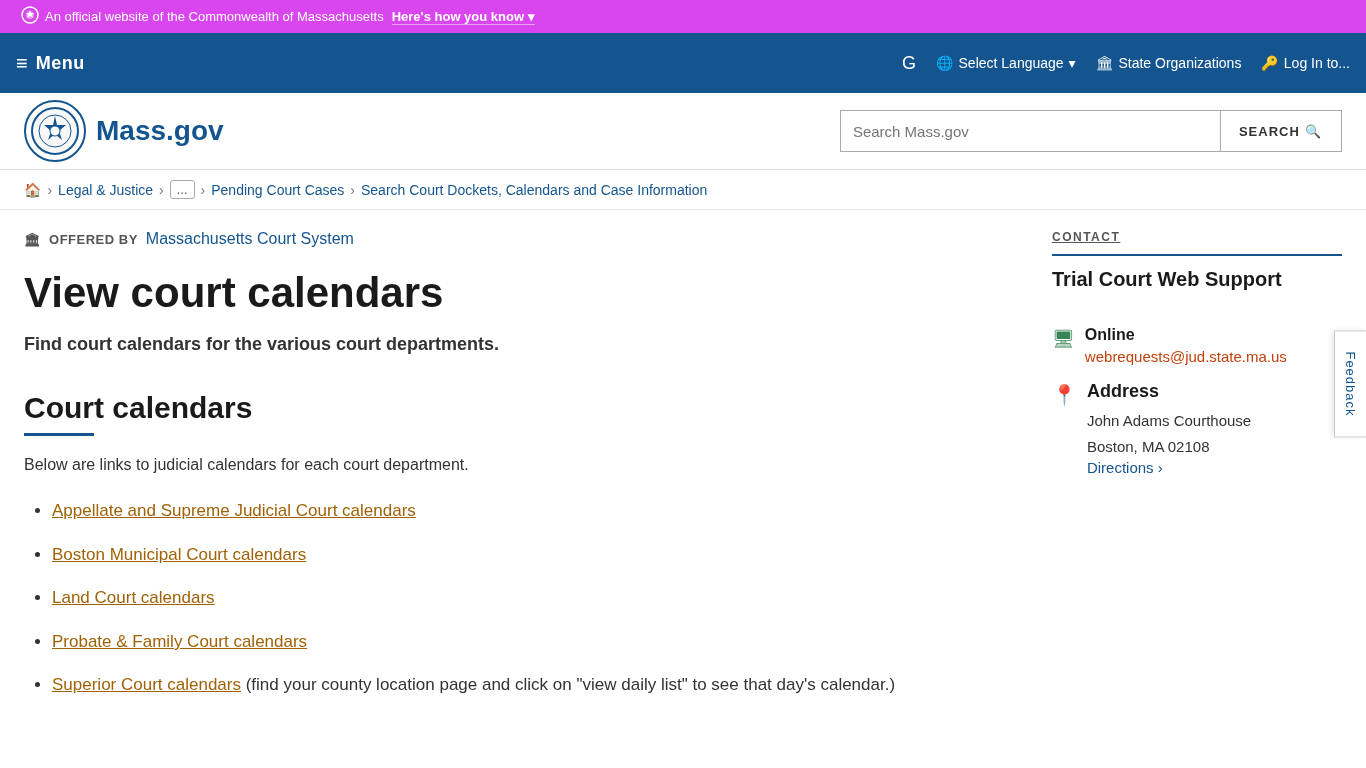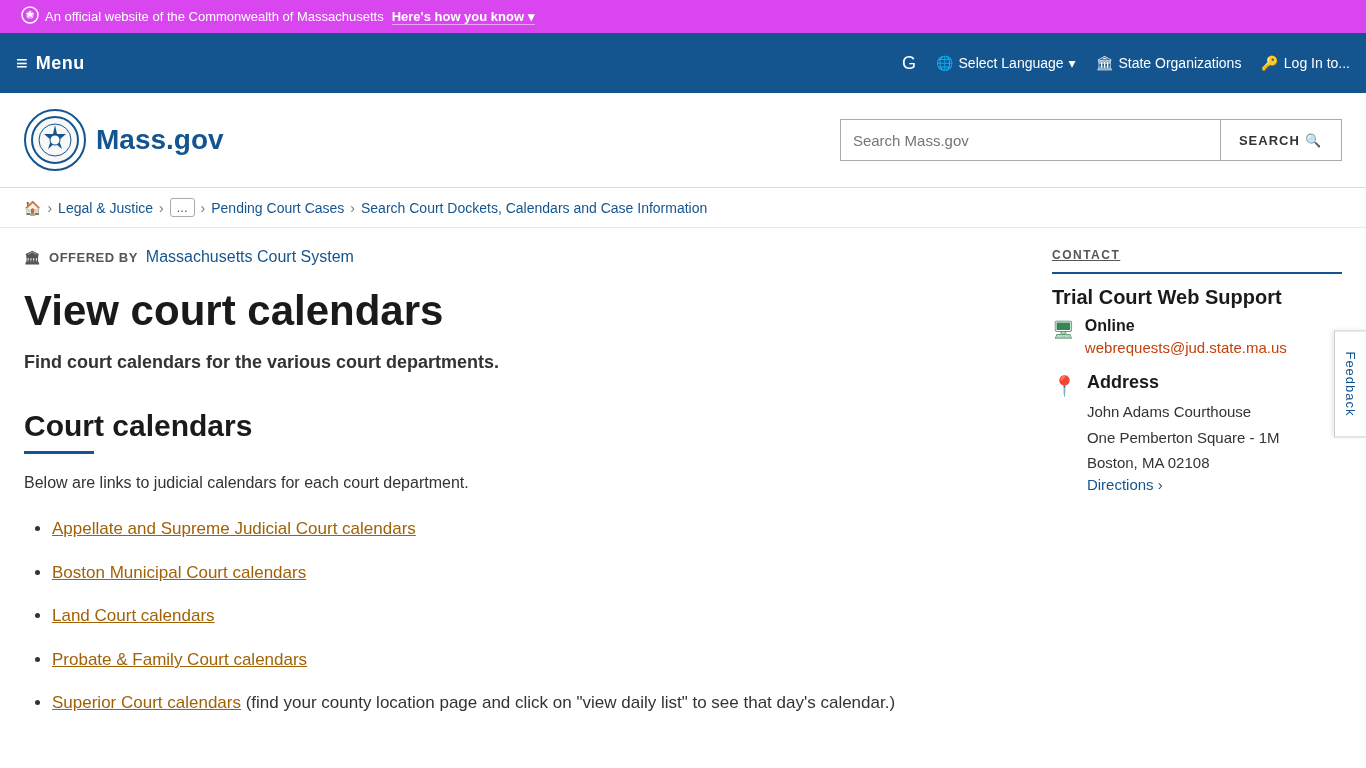--- a/index.html
+++ b/index.html
@@ -52,21 +52,21 @@
       align-items: center;
       gap: 5px;
       white-space: nowrap;
     }
 
     
     .site-header {
       display: flex;
       align-items: center;
       justify-content: space-between;
-      padding: 16px 24px;
+      padding: 7px 24px;
       border-bottom: 1px solid #ddd;
     }
     .logo-area { display: flex; align-items: center; gap: 10px; text-decoration: none; color: #14558f; }
     .logo-circle {
       width: 62px;
       height: 62px;
       border-radius: 50%;
       border: 2px solid #14558f;
       display: flex;
       align-items: center;
@@ -198,21 +198,21 @@
       color: #555;
       margin-bottom: 12px;
       padding-bottom: 10px;
       border-bottom: 2px solid #14558f;
       text-decoration: underline;
     }
     .contact-title {
       font-size: 20px;
       font-weight: 700;
       color: #1a1a1a;
-      margin-bottom: 8px;
+      margin-bottom: 35px;
     }
     .contact-method {
       display: flex;
       align-items: flex-start;
       gap: 10px;
       margin-bottom: 16px;
     }
     .contact-method-icon { font-size: 18px; margin-top: 2px; color: #388557; }
     .contact-method-label { font-size: 16px; font-weight: 600; color: #1a1a1a; margin-bottom: 4px; }
     .contact-method-value a { color: #c2410c; text-decoration: none; font-size: 15px; }
@@ -383,21 +383,20 @@
         </div>
       </div>
     </div>
 
     <div class="address-method">
       <span class="address-method-icon">📍</span>
       <div>
         <div class="address-method-title">Address</div>
         <div class="address-text">
           <div>John Adams Courthouse</div>
-          <div>One Pemberton Square - 1M</div>
           <div>Boston, MA 02108</div>
         </div>
         <a href="#" class="directions-link">Directions ›</a>
       </div>
     </div>
 
   </aside>
 </div>
 
 <div class="feedback-tab">Feedback</div>

